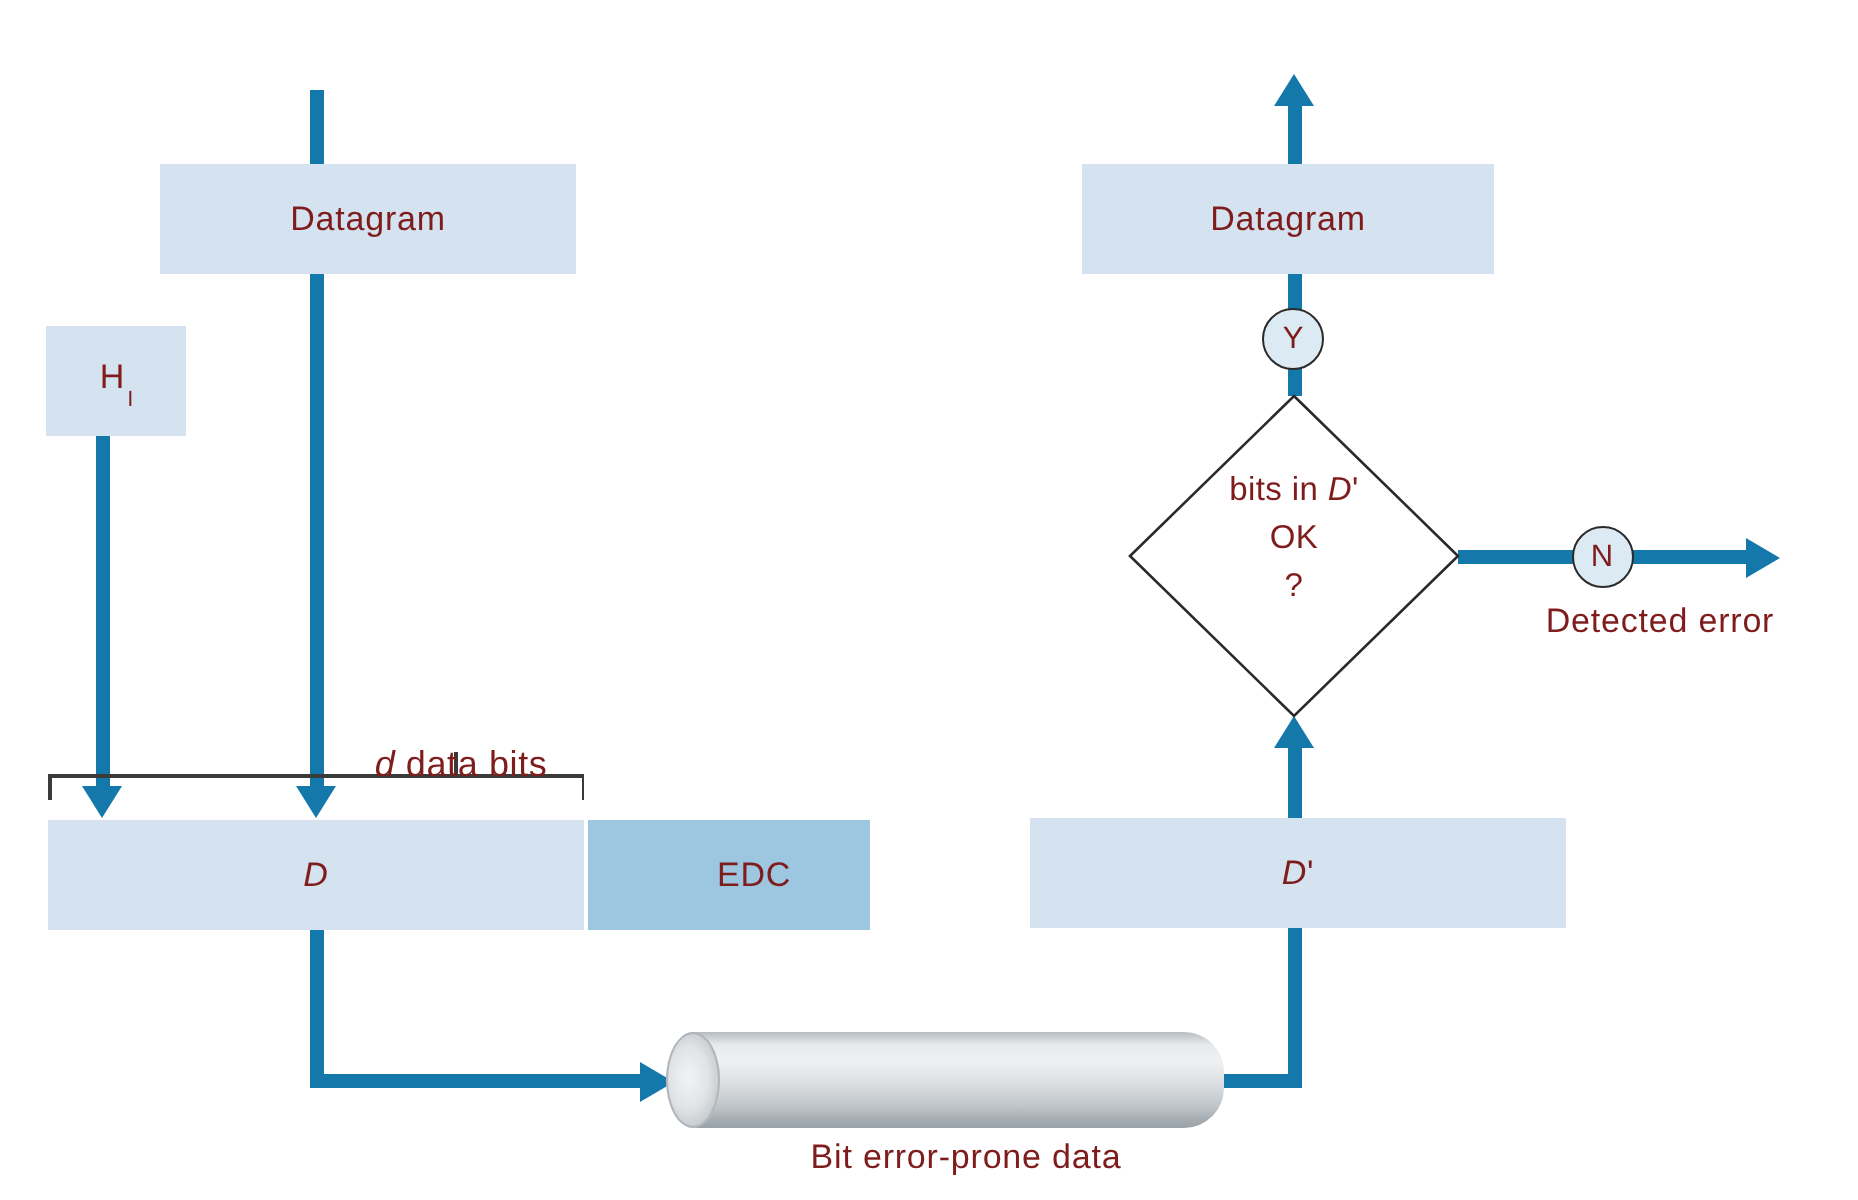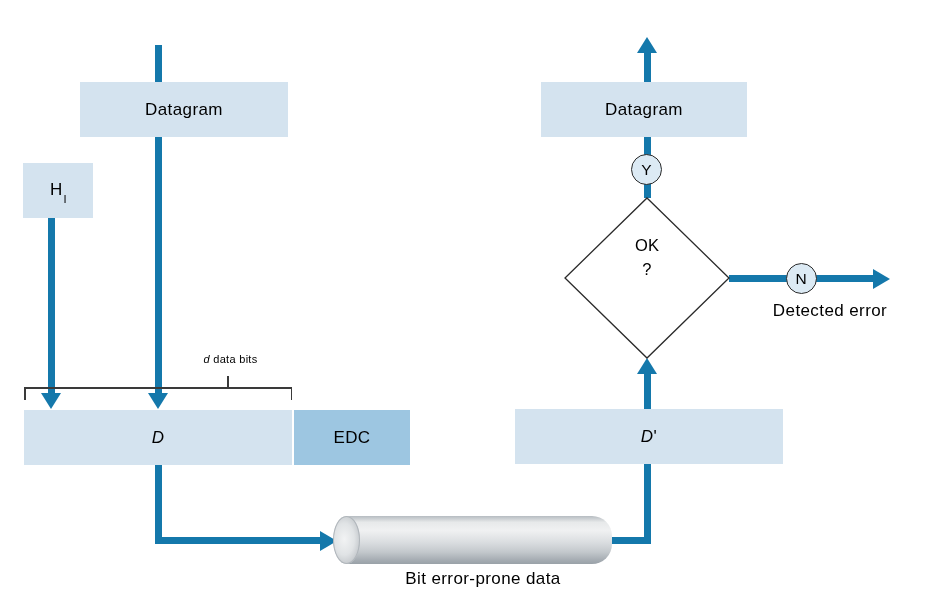--- a/index.html
+++ b/index.html
@@ -1,42 +1,42 @@
 <!DOCTYPE html>
 <html><head>
 <meta charset="utf-8">
 <style>
   html,body{margin:0;padding:0;background:#ffffff;}
   .stage{
     position:relative;width:929px;height:600px;background:#ffffff;overflow:hidden;
-    font-family:"Liberation Sans",sans-serif;color:#000000;
+    font-family:"Liberation Sans",sans-serif;color:#7f1d1d;
   }
   
   .vline{position:absolute;width:7px;background:#1478ab;}
   .hline{position:absolute;height:7px;background:#1478ab;}
   .arr-down{position:absolute;width:0;height:0;
     border-left:10px solid transparent;border-right:10px solid transparent;
     border-top:16px solid #1478ab;}
   .arr-up{position:absolute;width:0;height:0;
     border-left:10px solid transparent;border-right:10px solid transparent;
     border-bottom:16px solid #1478ab;}
   .arr-right{position:absolute;width:0;height:0;
     border-top:10px solid transparent;border-bottom:10px solid transparent;
     border-left:17px solid #1478ab;}
   
   .box{position:absolute;display:flex;align-items:center;justify-content:center;
     font-size:17px;letter-spacing:0.4px;}
   .light{background:#d4e3ef;}
-  .medium{background:#9dc6e1;}
+  .medium{background:#9dc6e1;padding-left:25px;}
   .ital{font-style:italic;}
   sub.hsub{font-size:11px;position:relative;top:4px;left:1px;}
   
   .bk{position:absolute;background:#3a3a3a;}
-  .bk-label{position:absolute;left:158px;top:353px;width:145px;text-align:center;
-    font-size:11px;letter-spacing:0.3px;}
+  .bk-label{position:absolute;left:158px;top:372px;width:145px;text-align:center;
+    font-size:18px;letter-spacing:0.3px;}
   
   .diamond-svg{position:absolute;left:562px;top:195px;}
   .decision-text{position:absolute;left:577px;top:233px;width:140px;text-align:center;
     font-size:16.5px;line-height:24px;letter-spacing:0.2px;}
   
   .circle{position:absolute;width:31px;height:31px;border-radius:50%;
     background:#dceaf4;border:1.6px solid #2a2a2a;box-sizing:border-box;
     display:flex;align-items:center;justify-content:center;font-size:15.5px;}
   
   .caption{position:absolute;text-align:center;font-size:17px;letter-spacing:0.4px;}
@@ -113,20 +113,21 @@
 
 
   <div class="box light" style="left:541px;top:82px;width:206px;height:55px">
     <span>Datagram</span>
   </div>
 
   <svg class="diamond-svg" width="170" height="166">
     <polygon points="85,3 167,83 85,163 3,83" fill="#ffffff" stroke="#2a2a2a" stroke-width="1.3"></polygon>
   </svg>
   <div class="decision-text">
+    <div><span>bits in </span><span class="ital">D</span><span>'</span></div>
     <div>OK</div>
     <div>?</div>
   </div>
 
   <div class="circle" style="left:631px;top:154px">
     <span>Y</span>
   </div>
   <div class="circle" style="left:785.5px;top:263px">
     <span>N</span>
   </div>

